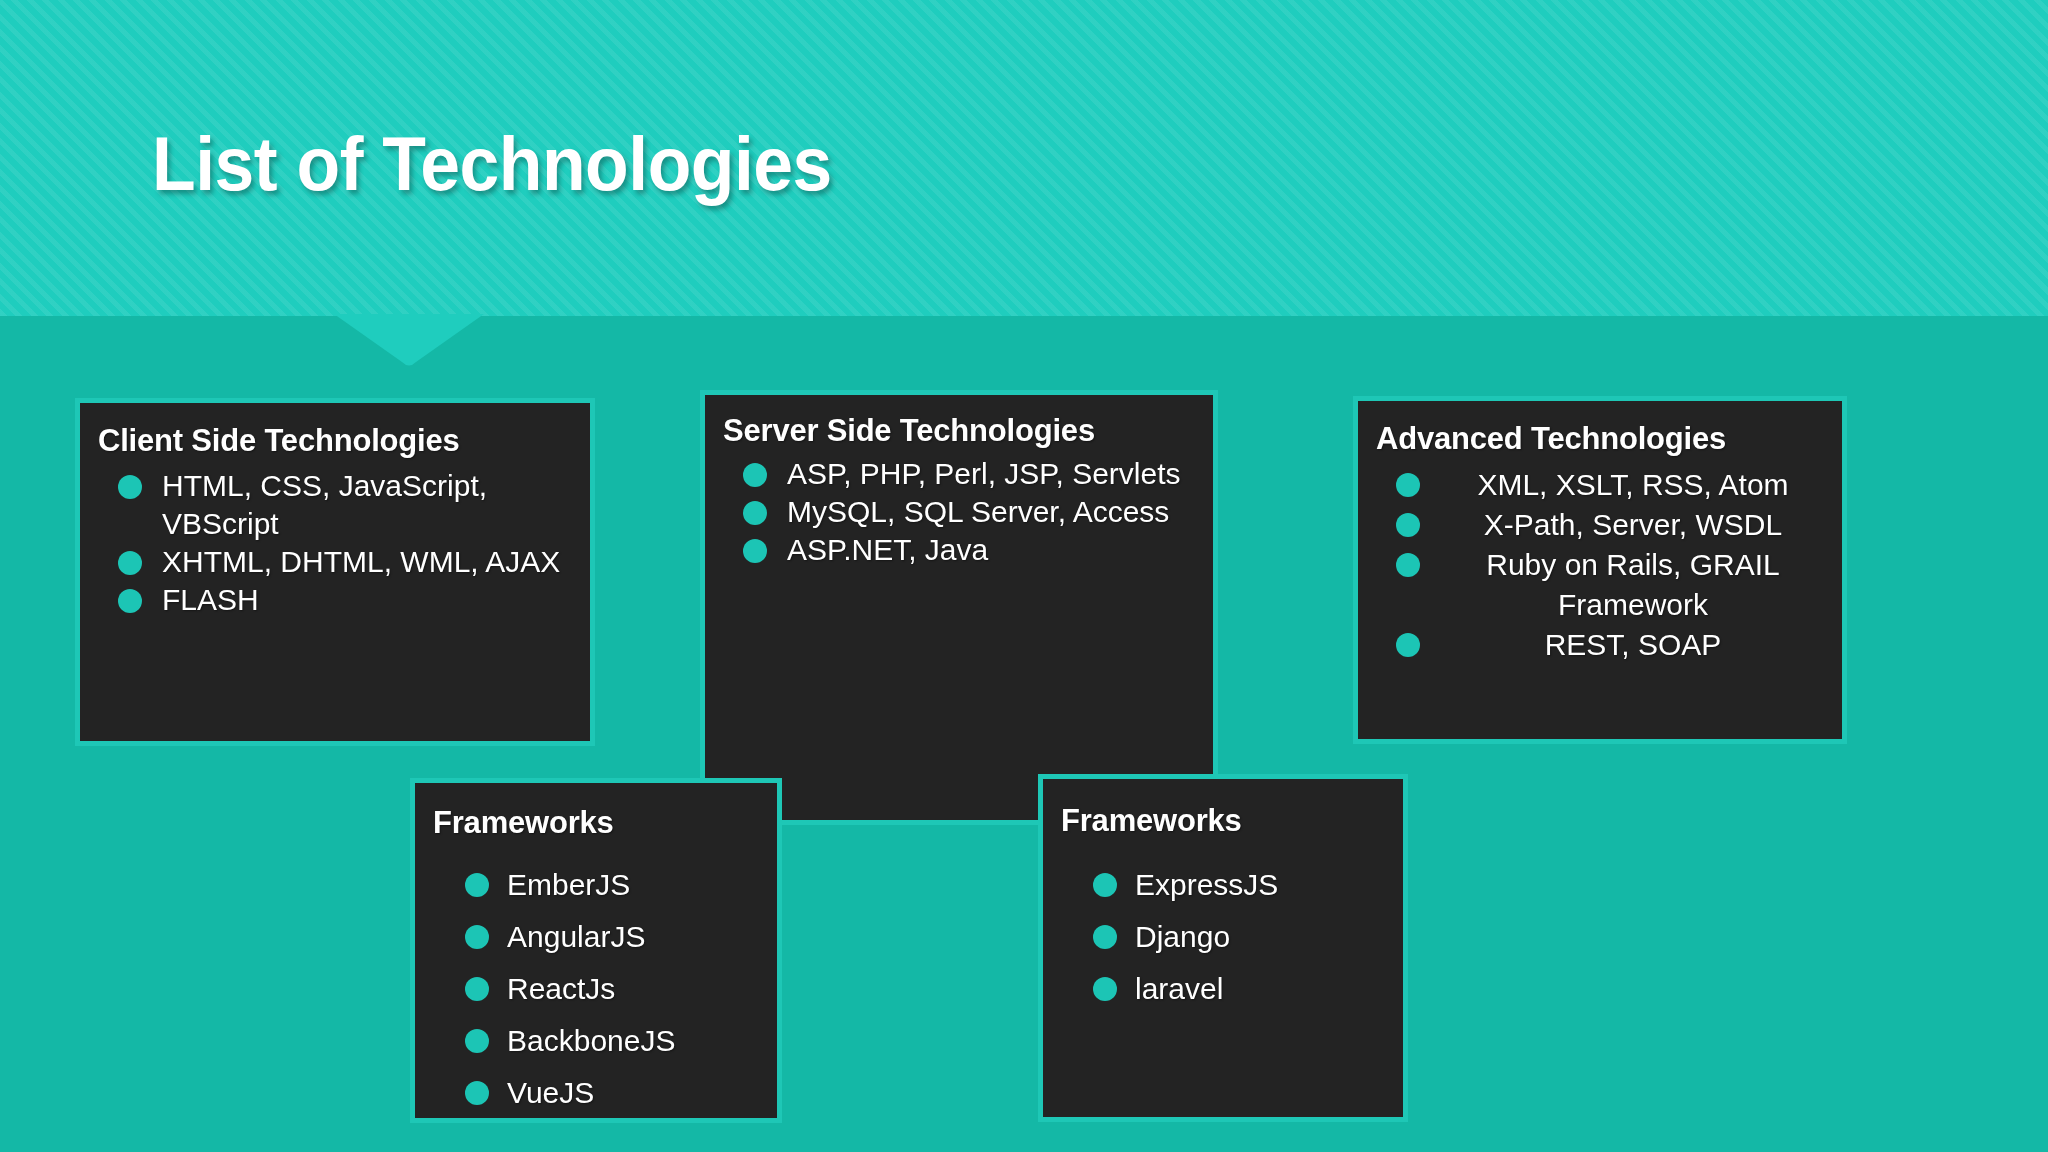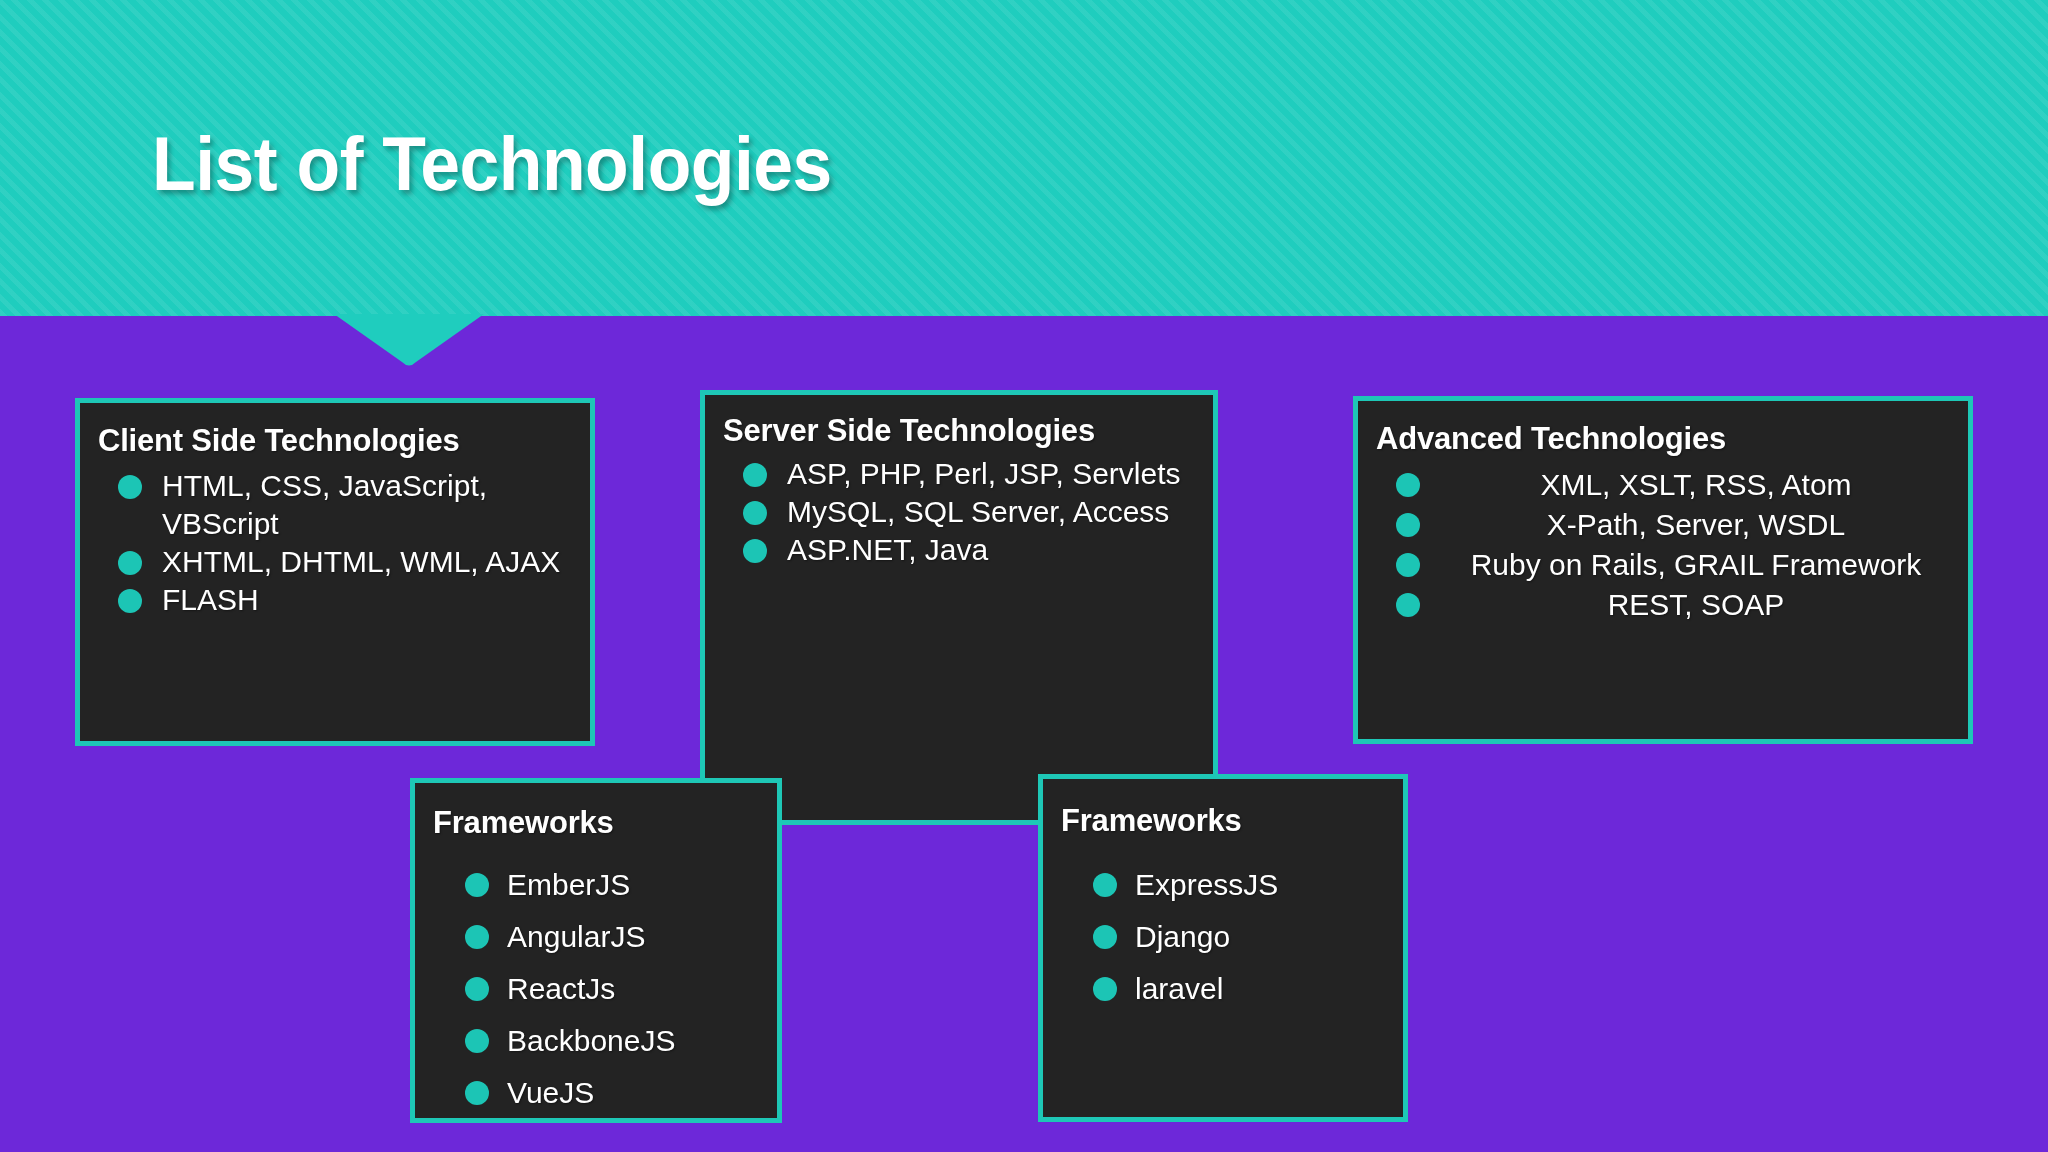--- a/index.html
+++ b/index.html
@@ -4,21 +4,21 @@
 <style>
   * { margin:0; padding:0; box-sizing:border-box; }
   html,body{ background:#000; }
   body{
     font-family:"Liberation Sans", sans-serif;
     -webkit-font-smoothing:antialiased;
   }
   .slide{
     position:relative;
     width:2048px; height:1152px;
-    background:#6d28d9;
+    background:#14b8a6;
     overflow:hidden;
   }
 
   
   .header{
     position:absolute; left:0; top:0;
     width:2048px; height:316px;
     background:#1fcdbe;
     background-image:repeating-linear-gradient(
         45deg,
@@ -77,21 +77,21 @@
     position:absolute;
     left:10px; top:8px;
     width:24px; height:24px;
     border-radius:50%;
     background:#1cc5b5;
   }
 
   
   #card-client   { left:75px;   top:398px; width:520px;  height:348px; }
   #card-server   { left:700px;  top:390px; width:518px;  height:435px; }
-  #card-advanced { left:1353px; top:396px; width:620px;  height:348px; }
+  #card-advanced { left:1353px; top:396px; width:494px;  height:348px; }
 
   #card-client   .card-title   { margin:20px 12px 0 18px; }
   #card-server   .card-title   { margin:18px 0 0 18px; }
   #card-advanced .card-title   { margin:20px 0 0 18px; }
 
   #card-client   ul.bullets    { margin:8px 16px 0 28px; }
   #card-server   ul.bullets    { margin:6px 16px 4px 28px; }
   #card-advanced ul.bullets    { margin:8px 16px 0 28px;text-align:center; }
   #card-advanced ul.bullets li { line-height:40px; }
 

